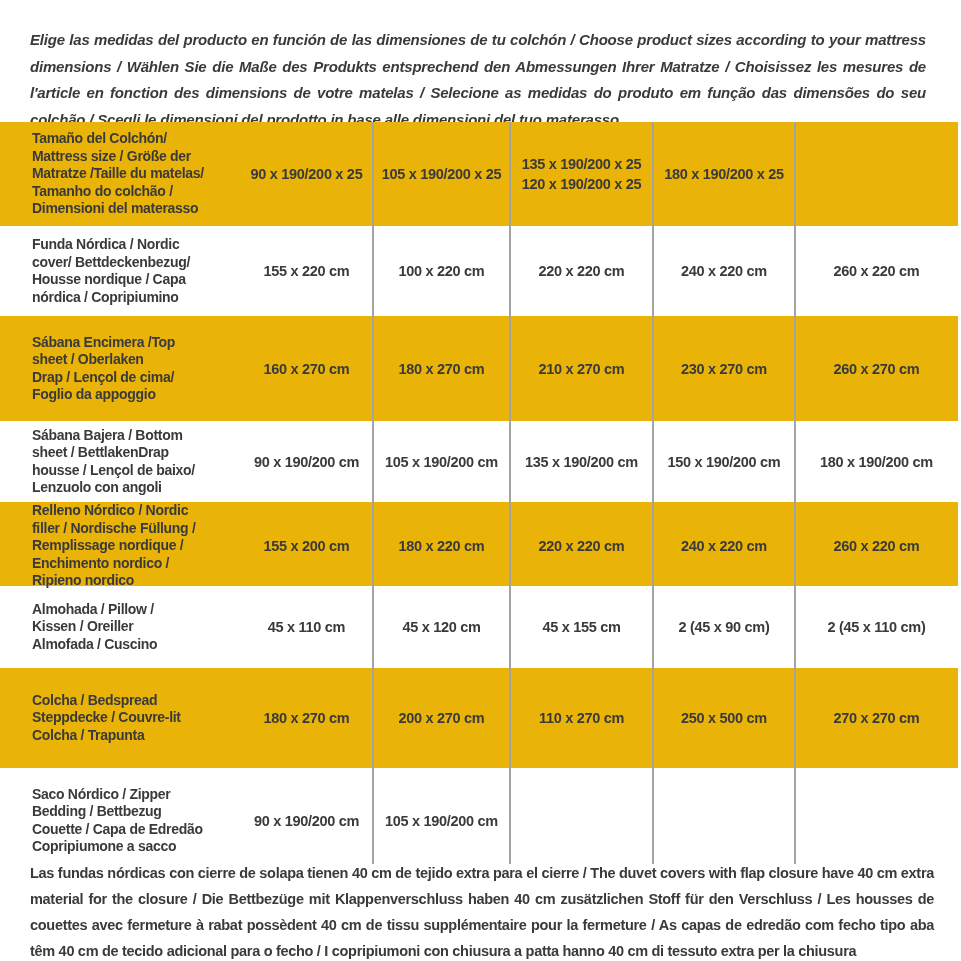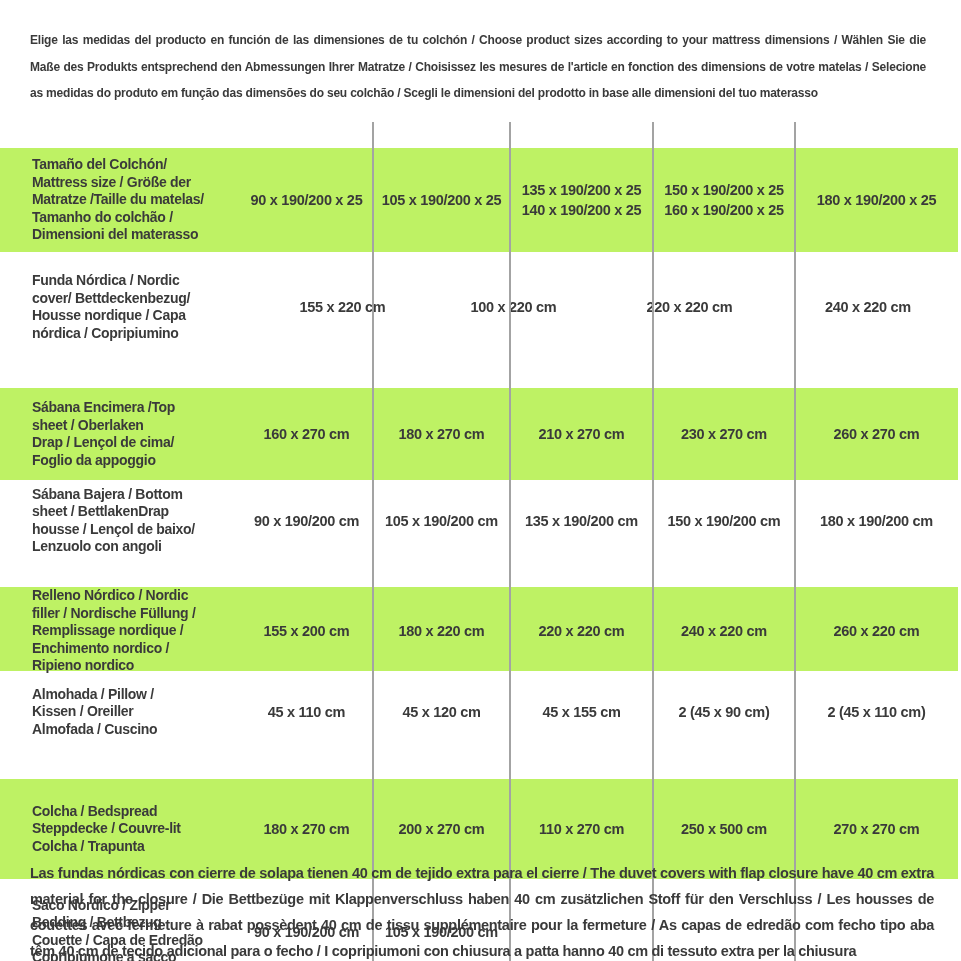--- a/index.html
+++ b/index.html
@@ -7,37 +7,38 @@
     width: 961px; height: 961px;
     font-family: "Liberation Sans", sans-serif;
     color: #3a3a3a;
     -webkit-font-smoothing: antialiased;
   }
   .page { position: relative; width: 961px; height: 961px; overflow: hidden; }
 
   .intro {
     position: absolute; top: 27px; left: 30px; right: 35px;
     margin: 0;
-    font-size: 12px; line-height: 26.5px; font-weight: bold;
+    font-size: 15px; line-height: 26.5px; font-weight: bold;
     letter-spacing: -0.2px;
     text-align: justify;
     white-space: normal;
+    font-style: italic;
   }
 
   .size-table { position: absolute; top: 122px; left: 0; width: 958px; }
 
   .row {
     display: grid;
     grid-template-columns: 240px 133px 137px 143px 142px 1fr;
     align-items: center;
   }
-  .row.gray { background: #bef264; margin-top: 26px; }
+  .row.gray { background: #eab308; }
   .r1 { height: 104px; }
-  .r2 { height: 110px; gap: 36px; }
-  .r3 { height: 92px; }
+  .r2 { height: 90px; }
+  .r3 { height: 105px; }
   .r4 { height: 81px; }
   .r5 { height: 84px; }
   .r6 { height: 82px; }
   .r7 { height: 100px; }
   .r8 { height: 87px; margin-top: 9px; }
 
   .label-cell {
     padding-left: 32px; padding-right: 4px;
     font-size: 14px; line-height: 17.5px; font-weight: bold;
     letter-spacing: -0.3px;
@@ -78,23 +79,21 @@
 
     <div class="row gray r1">
       <div class="label-cell">Tamaño del Colchón/
 Mattress size / Größe der
 Matratze /Taille du matelas/
 Tamanho do colchão /
 Dimensioni del materasso</div>
       <div class="value-cell">90 x 190/200 x 25</div>
       <div class="value-cell">105 x 190/200 x 25</div>
       <div class="value-cell">135 x 190/200 x 25
-140 x 190/200 x 25</div>
-      <div class="value-cell">150 x 190/200 x 25
-160 x 190/200 x 25</div>
+120 x 190/200 x 25</div>
       <div class="value-cell">180 x 190/200 x 25</div>
     </div>
 
     <div class="row r2">
       <div class="label-cell">Funda Nórdica /  Nordic
 cover/ Bettdeckenbezug/
 Housse nordique  / Capa
 nórdica / Copripiumino</div>
       <div class="value-cell">155 x 220 cm</div>
       <div class="value-cell">100 x 220 cm</div>

